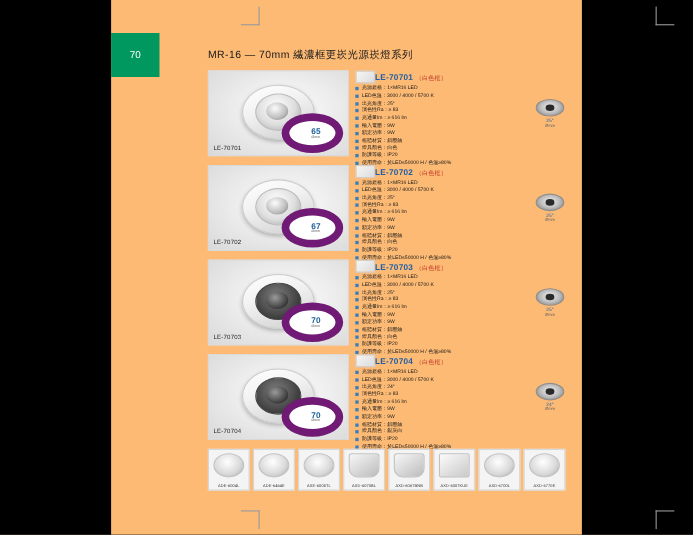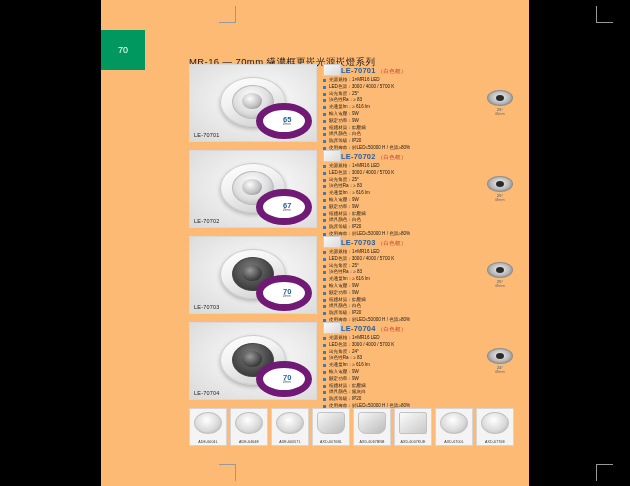--- a/index.html
+++ b/index.html
@@ -44,21 +44,21 @@
     color: #fff;
     font-size: 9px;
     display: flex;
     align-items: center;
     justify-content: center;
   }
 
   .series-title {
     position: absolute;
     left: 88px;
-    top: 56px;
+    top: 44px;
     font-size: 9.5px;
     color: #1a1a1a;
     letter-spacing: 0.4px;
     white-space: nowrap;
   }
 
   
   .row {
     position: absolute;
     left: 88px;

